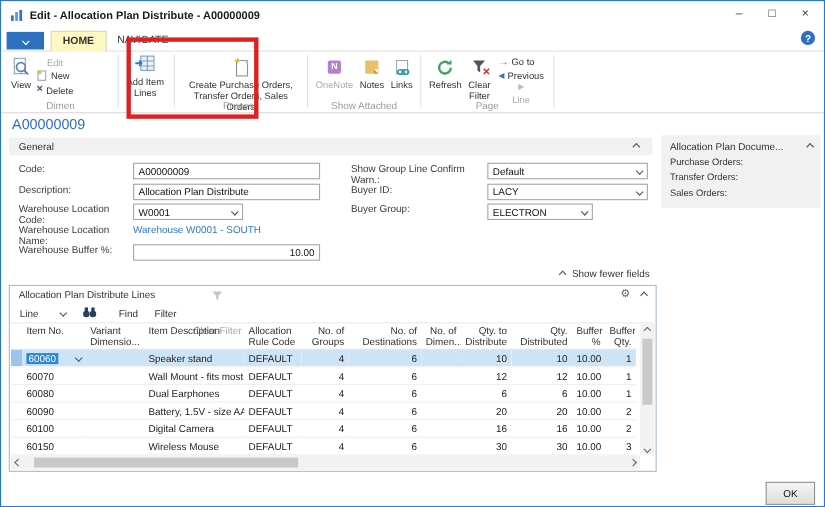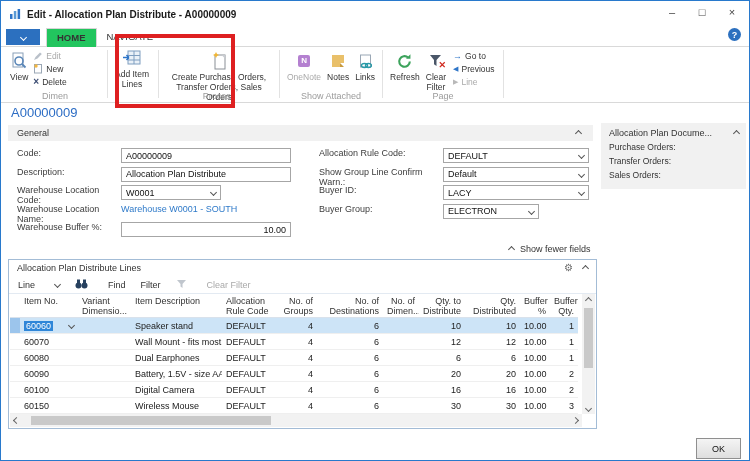--- a/index.html
+++ b/index.html
@@ -8,33 +8,33 @@
   
   .titlebar{position:absolute;top:0;left:0;right:0;height:26px;display:flex;align-items:center;padding-left:8px;}
   .title-text{font-size:10px;font-weight:600;color:#1a1a1a;margin-left:6px;}
   .winbtns{position:absolute;top:0;right:2px;display:flex;}
   .winbtn{width:30px;height:22px;display:flex;align-items:center;justify-content:center;font-size:11px;color:#444;}
   
   .tabrow{position:absolute;top:26px;left:0;right:0;height:19px;border-bottom:1px solid #d9d9d9;display:flex;align-items:flex-end;padding-left:5px;}
   .appmenu{width:34px;height:16px;background:#2c70bf;color:#fff;display:flex;align-items:center;justify-content:center;margin-right:6px;margin-bottom:1px;}
   .appmenu .chev{border-color:#fff;}
   .tab{padding:3px 10px 4px;font-size:9.5px;color:#333;}
-  .tab.active{background:#22c55e;border:1px solid #d6d6d6;border-bottom:none;margin-bottom:-1px;font-weight:600;}
+  .tab.active{background:#fef9c3;border:1px solid #d6d6d6;border-bottom:none;margin-bottom:-1px;font-weight:600;}
   .helpbtn{position:absolute;top:27px;right:8px;width:13px;height:13px;border-radius:50%;background:#2c70bf;color:#fff;
            font-size:9px;font-weight:700;display:flex;align-items:center;justify-content:center;}
   
   .ribbon{position:absolute;top:46px;left:0;right:0;height:55px;border-bottom:1px solid #d9d9d9;display:flex;padding-left:4px;background:#fff;}
   .rgroup{position:relative;padding:2px 2px 12px;display:flex;align-items:flex-start;}
   .glabel{position:absolute;bottom:1px;left:0;right:0;text-align:center;color:#9b9b9b;font-size:9px;}
   .gsep{width:1px;background:#e2e2e2;margin:3px 2px 4px;}
   .rbtn{display:flex;flex-direction:column;align-items:center;text-align:center;font-size:8.5px;color:#333;line-height:10px;padding:1px 3px;}
   .rbtn .ric{height:22px;display:flex;align-items:center;justify-content:center;}
   .smallcol{display:flex;flex-direction:column;justify-content:flex-start;margin-left:2px;}
   .sbtn{display:flex;align-items:center;gap:3px;height:13px;font-size:8.5px;color:#333;white-space:nowrap;}
-  .disabled{color:#a9a9a9;}
+  .disabled{color:#a9a9a9;flex-direction:column;}
   .redbox{position:absolute;left:114px;top:33px;width:112px;height:66px;border:4px solid #de2021;z-index:10;pointer-events:none;}
   
   .chev{display:inline-block;width:4px;height:4px;border-right:1px solid #555;border-bottom:1px solid #555;transform:rotate(45deg);}
   .chev.up{transform:rotate(225deg);}
   .chev.left{transform:rotate(135deg);}
   .chev.right{transform:rotate(-45deg);}
   .glyph-x{color:#3b4c72;font-weight:700;font-size:10px;line-height:9px;}
   .onenote-ic{width:12px;height:12px;background:#7719aa;border-radius:2px;color:#fff;font-size:8px;font-weight:700;
               display:flex;align-items:center;justify-content:center;opacity:.55;}
   .notes-ic{position:relative;width:12px;height:12px;background:#e9c06a;}
@@ -294,27 +294,20 @@
       <span class="flabel">Warehouse Location Name:</span>
       <span class="linkval">Warehouse W0001 - SOUTH</span>
     </div>
     <div class="frow">
       <span class="flabel">Warehouse Buffer %:</span>
       <span class="tbox w168 right">10.00</span>
     </div>
   </div>
 
   <div class="gen-right">
-    <div class="frow">
-      <span class="flabel">Allocation Rule Code:</span>
-      <span class="tbox dd w144">
-          <span>DEFAULT</span>
-          <span class="chev"></span>
-        </span>
-    </div>
     <div class="frow">
       <span class="flabel">Show Group Line Confirm Warn.:</span>
       <span class="tbox dd w144">
           <span>Default</span>
           <span class="chev"></span>
         </span>
     </div>
     <div class="frow">
       <span class="flabel">Buyer ID:</span>
       <span class="tbox dd w144">

